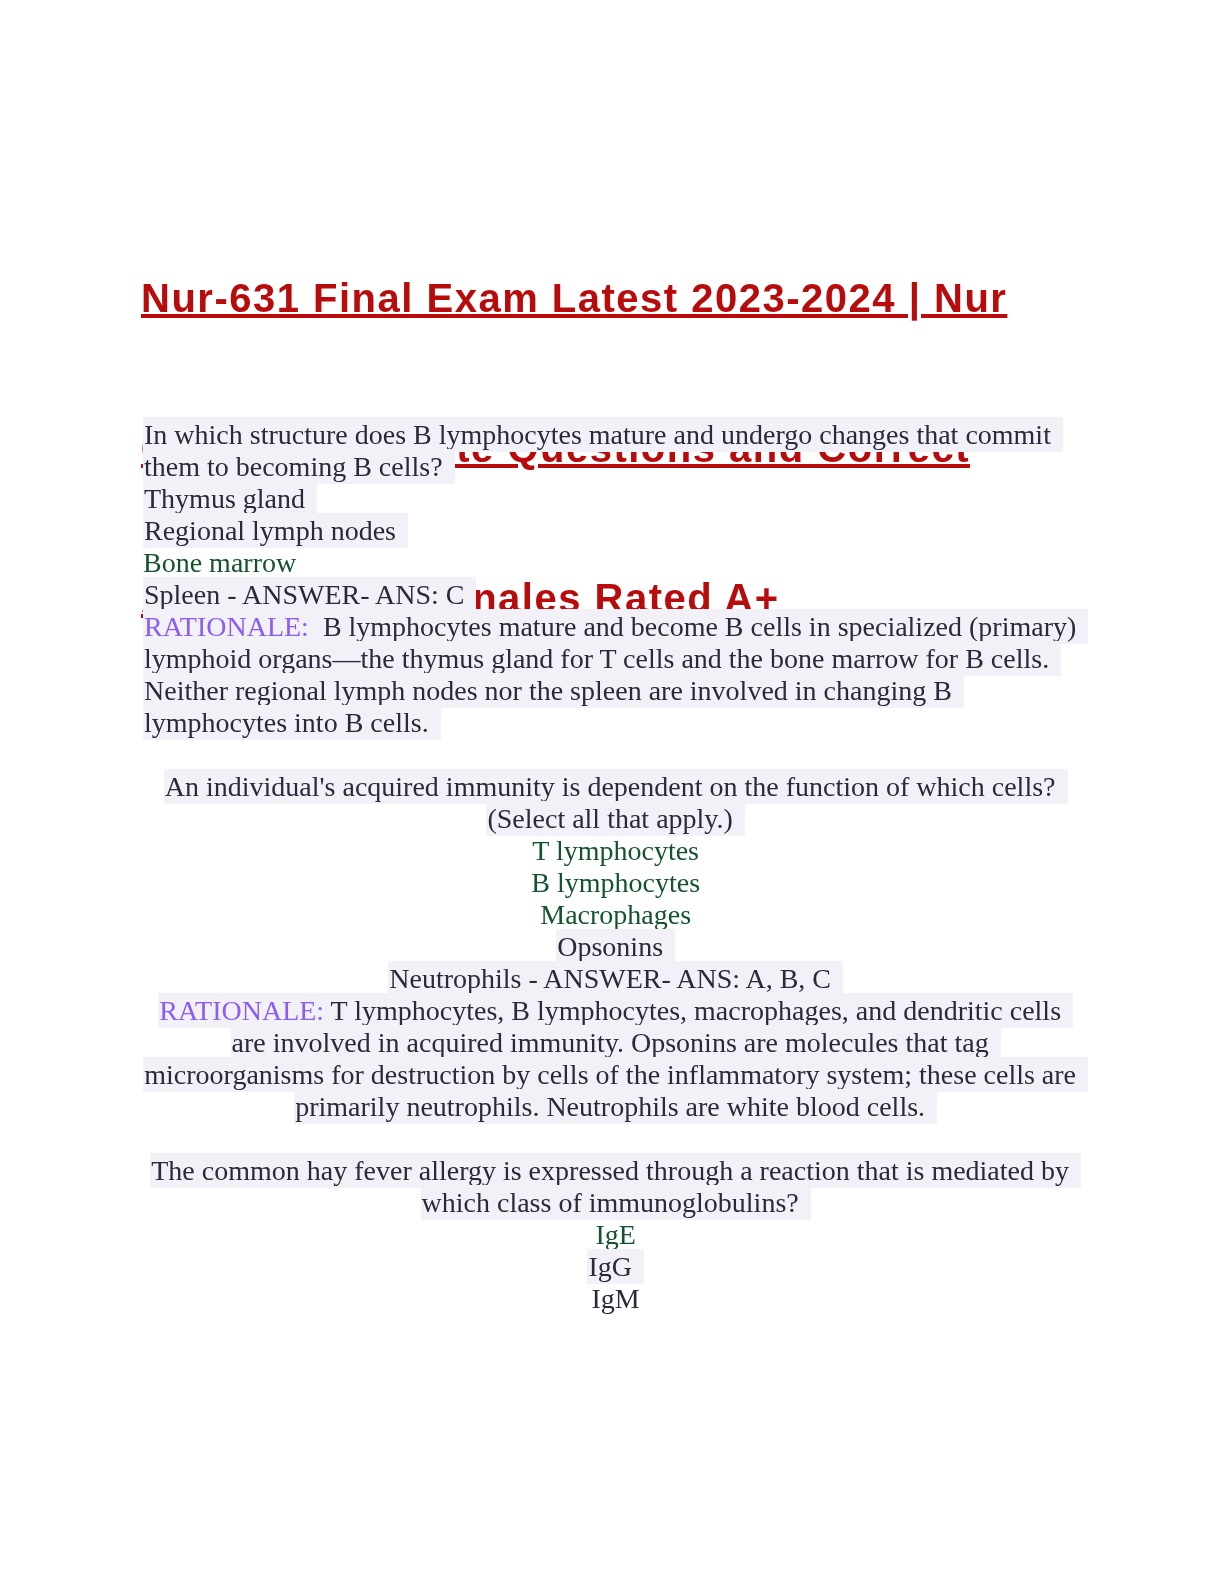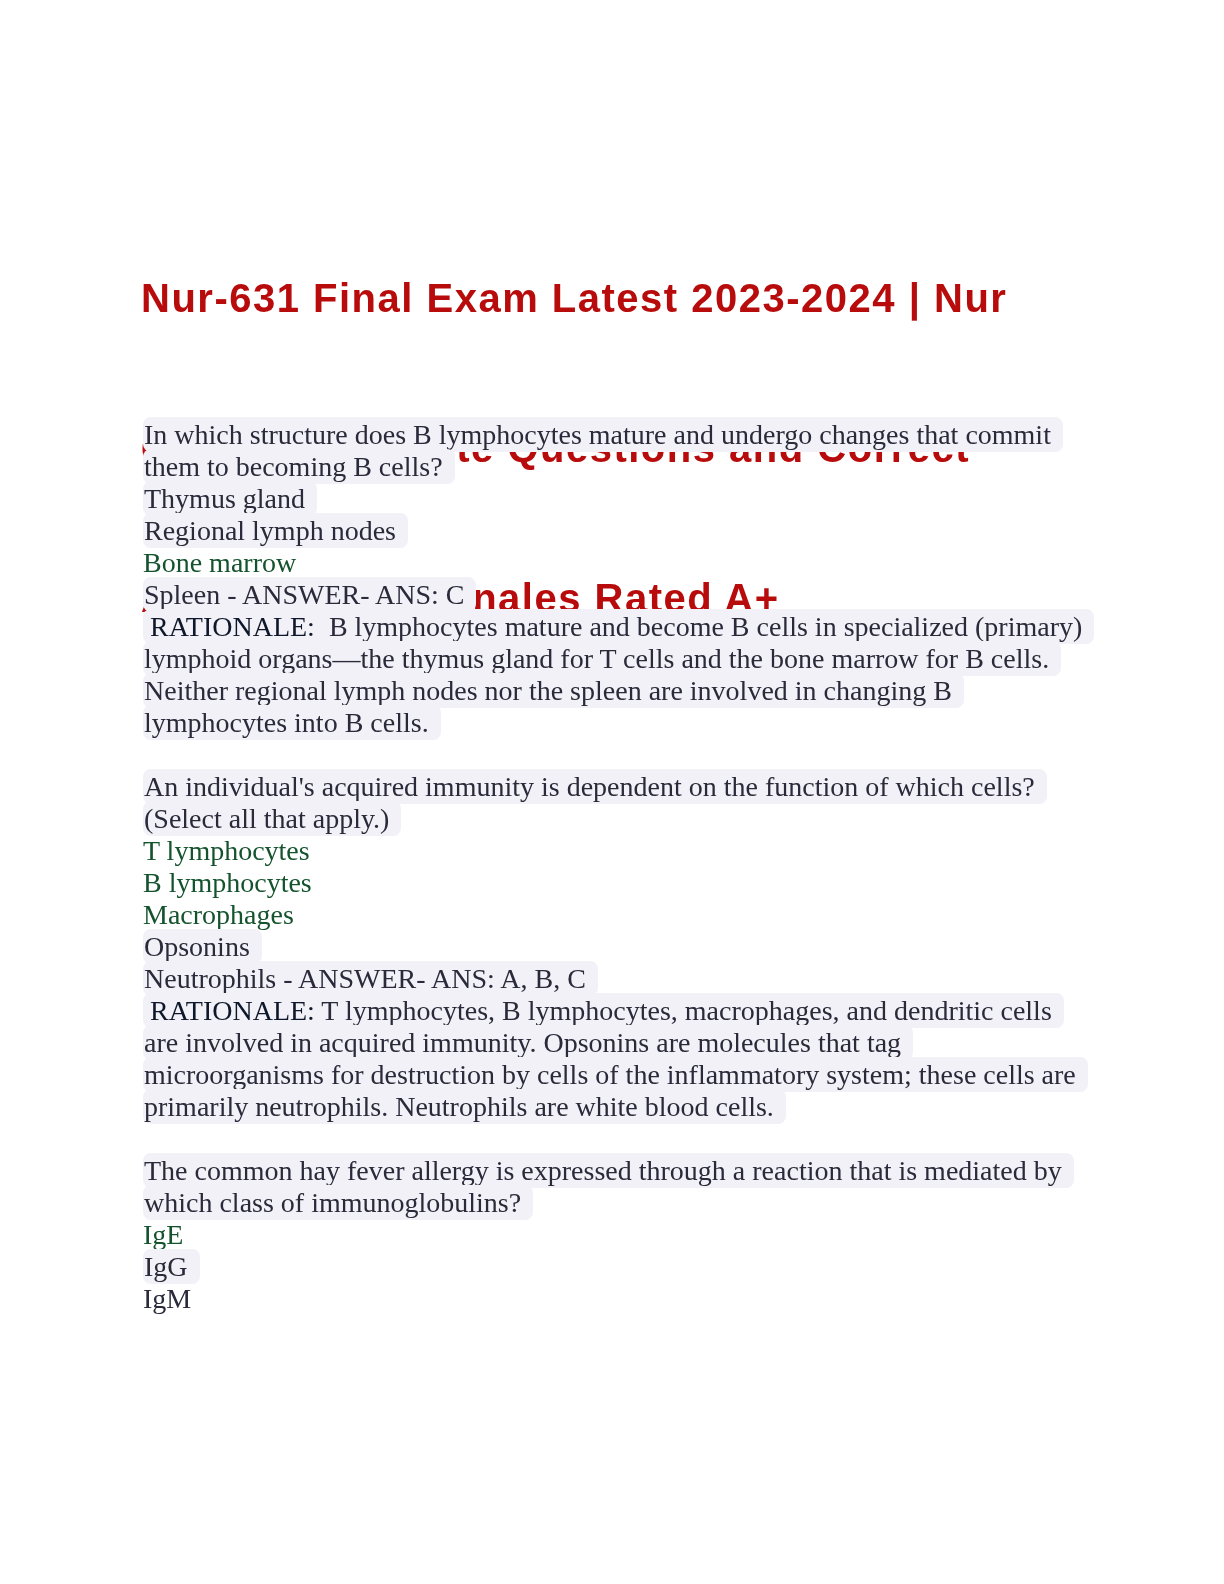--- a/index.html
+++ b/index.html
@@ -16,47 +16,46 @@
     top: 173px;
     margin: 0;
     font-family: "Liberation Sans", sans-serif;
     font-weight: 700;
     font-size: 40px;
     line-height: 50px;
     letter-spacing: 1.5px;
     color: #b80c0c;
     white-space: pre;
   }
-  .tline { display: block; }
+  .tline { display: block; text-decoration: underline; }
   .squish {
     letter-spacing: -0.26em;
     margin-left: 8px;
   }
   .bodytext {
     position: absolute;
     left: 143px;
     top: 419px;
     font-family: "Liberation Serif", serif;
     font-size: 28px;
     line-height: 32px;
     color: #2a2a3a;
     white-space: pre;
   }
   .para { display: block; }
-  .para + .para { margin-top: 32px; }
+  .para + .para { margin-top: 32px; text-align: center; }
   .line { display: block; height: 32px; }
   .linewrap { display: inline; }
   .hl {
     background: #f1f1f7;
     padding: 2px 12px 2px 1px;
-    border-radius: 8px;
   }
   .seg-body   { color: #2a2a3a; }
   .seg-red    { color: #14532d; }
-  .seg-purple { color: #0f172a; margin-left: 6px; }
+  .seg-purple { color: #8b5cf6; }
 </style>
 </head>
 <body>
 
 <div class="page">
   <h1 class="title">
     <span class="tline">Nur-631 Final Exam Latest 2023-2024 | Nur</span>
     <span class="tline">631 Exam Update Questions and Correct</span>
     <span class="tline"><span>Answers</span><span class="squish">with</span><span>Rationales Rated A+</span></span>
   </h1>

